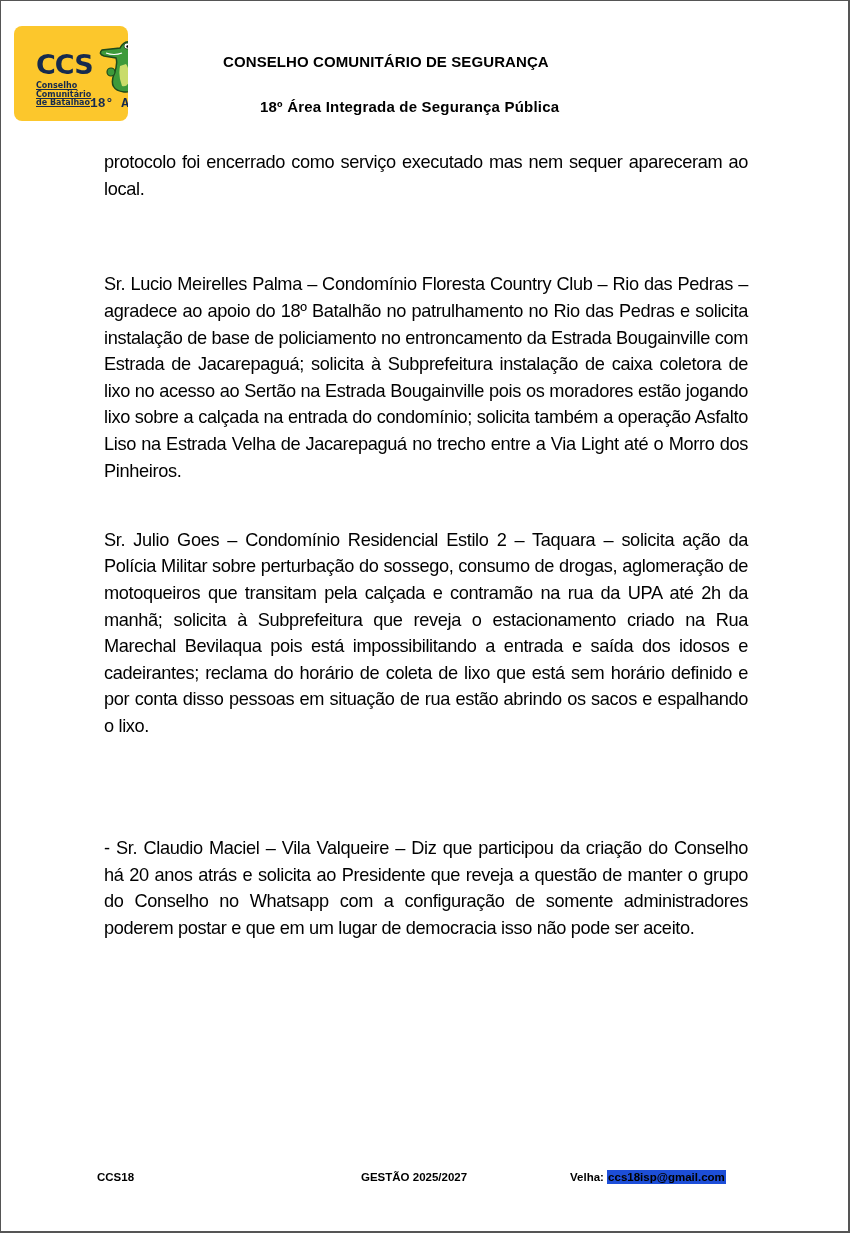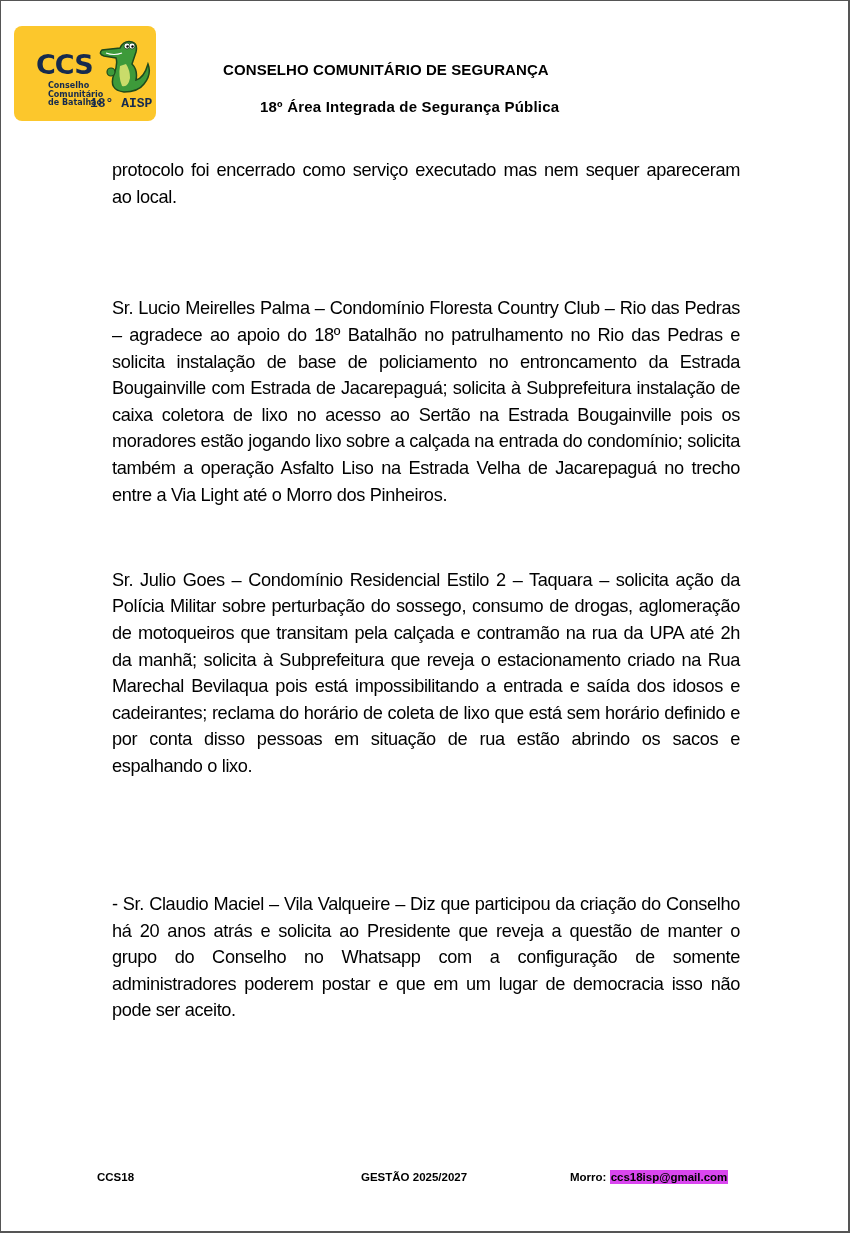--- a/index.html
+++ b/index.html
@@ -6,64 +6,64 @@
     html, body { width: 850px; height: 1233px; background: #ffffff; }
     body {
       position: relative;
       border: 1px solid #555555;
       border-width: 1px 2px 2px 1px;
       overflow: hidden;
       font-family: "Liberation Sans", sans-serif;
       color: #000;
     }
     .logo {
-      position: absolute; left: 13px; top: 25px; width: 142px; height: 95px;
+      position: absolute; left: 13px; top: 25px; width: 114px; height: 95px;
       background: #fcc72c; border-radius: 8px; overflow: hidden;
     }
     .logo-ccs {
       position: absolute; left: 22px; top: 25px;
       font-family: "DejaVu Sans", sans-serif; font-weight: bold;
       font-size: 27px; color: #152a4e; letter-spacing: -1px; line-height: 1;
     }
     .logo-sub {
-      position: absolute; left: 34px; top: 56px;
+      position: absolute; left: 22px; top: 56px;
       font-family: "DejaVu Sans", sans-serif; font-size: 8px; line-height: 8.5px;
-      color: #152a4e; font-weight: 600;
+      color: #152a4e; font-weight: 600; text-decoration: underline;
     }
     .logo-aisp {
       position: absolute; left: 76px; top: 70px;
       font-family: Liberation Mono, monospace; font-size: 13px; font-weight: bold;
       color: #152a4e; white-space: nowrap;
     }
     .croc { position: absolute; left: 80px; top: 8px; width: 58px; height: 62px; }
     .header-title {
       position: absolute; left: 222px; top: 52px;
-      font-size: 15px; font-weight: bold; letter-spacing: 0.1px; margin-top: 8px;
+      font-size: 15px; font-weight: bold; letter-spacing: 0.1px;
     }
     .header-sub {
       position: absolute; left: 259px; top: 97px;
       font-size: 15px; font-weight: bold; letter-spacing: 0.2px;
     }
     .content {
       position: absolute; left: 95px; top: 140px; width: 660px;
       font-family: "Liberation Sans Narrow", "Liberation Sans", sans-serif;
       font-size: 18.2px; line-height: 26.6px; text-align: justify;
       letter-spacing: -0.35px;
     }
-    .content p { margin: 16px; }
+    .content p { margin: 8px; }
     .gap1 { height: 26.6px; }
     .gap2 { height: 53px; }
     .footer {
       position: absolute; top: 1170px; left: 0; width: 850px;
       font-size: 11.5px; font-weight: bold;
     }
     .f-left { position: absolute; left: 96px; }
     .f-mid { position: absolute; left: 360px; }
     .f-right { position: absolute; left: 569px; white-space: nowrap; }
-    .email-hl { background: #d946ef; padding: 1px 1px; }
+    .email-hl { background: #1d4ed8; padding: 1px 1px; }
   </style>
 </head>
 <body>
 
 <div class="logo">
   <svg class="croc" viewBox="0 0 58 62">
     <path d="M30 58 Q14 56 20 40 Q24 30 22 24 L10 22 Q4 20 8 16 L26 14 Q30 6 38 8 Q44 10 42 18 Q40 24 38 30 Q44 36 42 46 Q50 44 54 30 Q58 40 50 50 Q44 58 30 58 Z" fill="#3d9a3a" stroke="#1d4a1c" stroke-width="1.5"></path>
     <path d="M26 32 Q24 42 28 52 Q34 54 36 44 Q36 36 32 30 Z" fill="#c9dc6a"></path>
     <circle cx="33" cy="12" r="3" fill="#fff" stroke="#1d4a1c" stroke-width="0.8"></circle>
     <circle cx="38" cy="12" r="3" fill="#fff" stroke="#1d4a1c" stroke-width="0.8"></circle>
@@ -93,16 +93,16 @@
   <p>Sr. Julio Goes – Condomínio Residencial Estilo 2 – Taquara – solicita ação da Polícia Militar sobre perturbação do sossego, consumo de drogas, aglomeração de motoqueiros que transitam pela calçada e contramão na rua da UPA até 2h da manhã; solicita à Subprefeitura que reveja o estacionamento criado na Rua Marechal Bevilaqua pois está impossibilitando a entrada e saída dos idosos e cadeirantes; reclama do horário de coleta de lixo que está sem horário definido e por conta disso pessoas em situação de rua estão abrindo os sacos e espalhando o lixo.</p>
   <div class="gap2"></div>
   <div class="gap1"></div>
   <p>- Sr. Claudio Maciel – Vila Valqueire – Diz que participou da criação do Conselho há 20 anos atrás e solicita ao Presidente que reveja a questão de manter o grupo do Conselho no Whatsapp com a configuração de somente administradores poderem postar e que em um lugar de democracia isso não pode ser aceito.</p>
 </div>
 
 <div class="footer">
   <span class="f-left">CCS18</span>
   <span class="f-mid">GESTÃO 2025/2027</span>
   <span class="f-right">
-    <span>Morro:</span>
+    <span>Velha:</span>
     <span class="email-hl">ccs18isp@gmail.com</span>
   </span>
 </div>
 
 </body></html>

